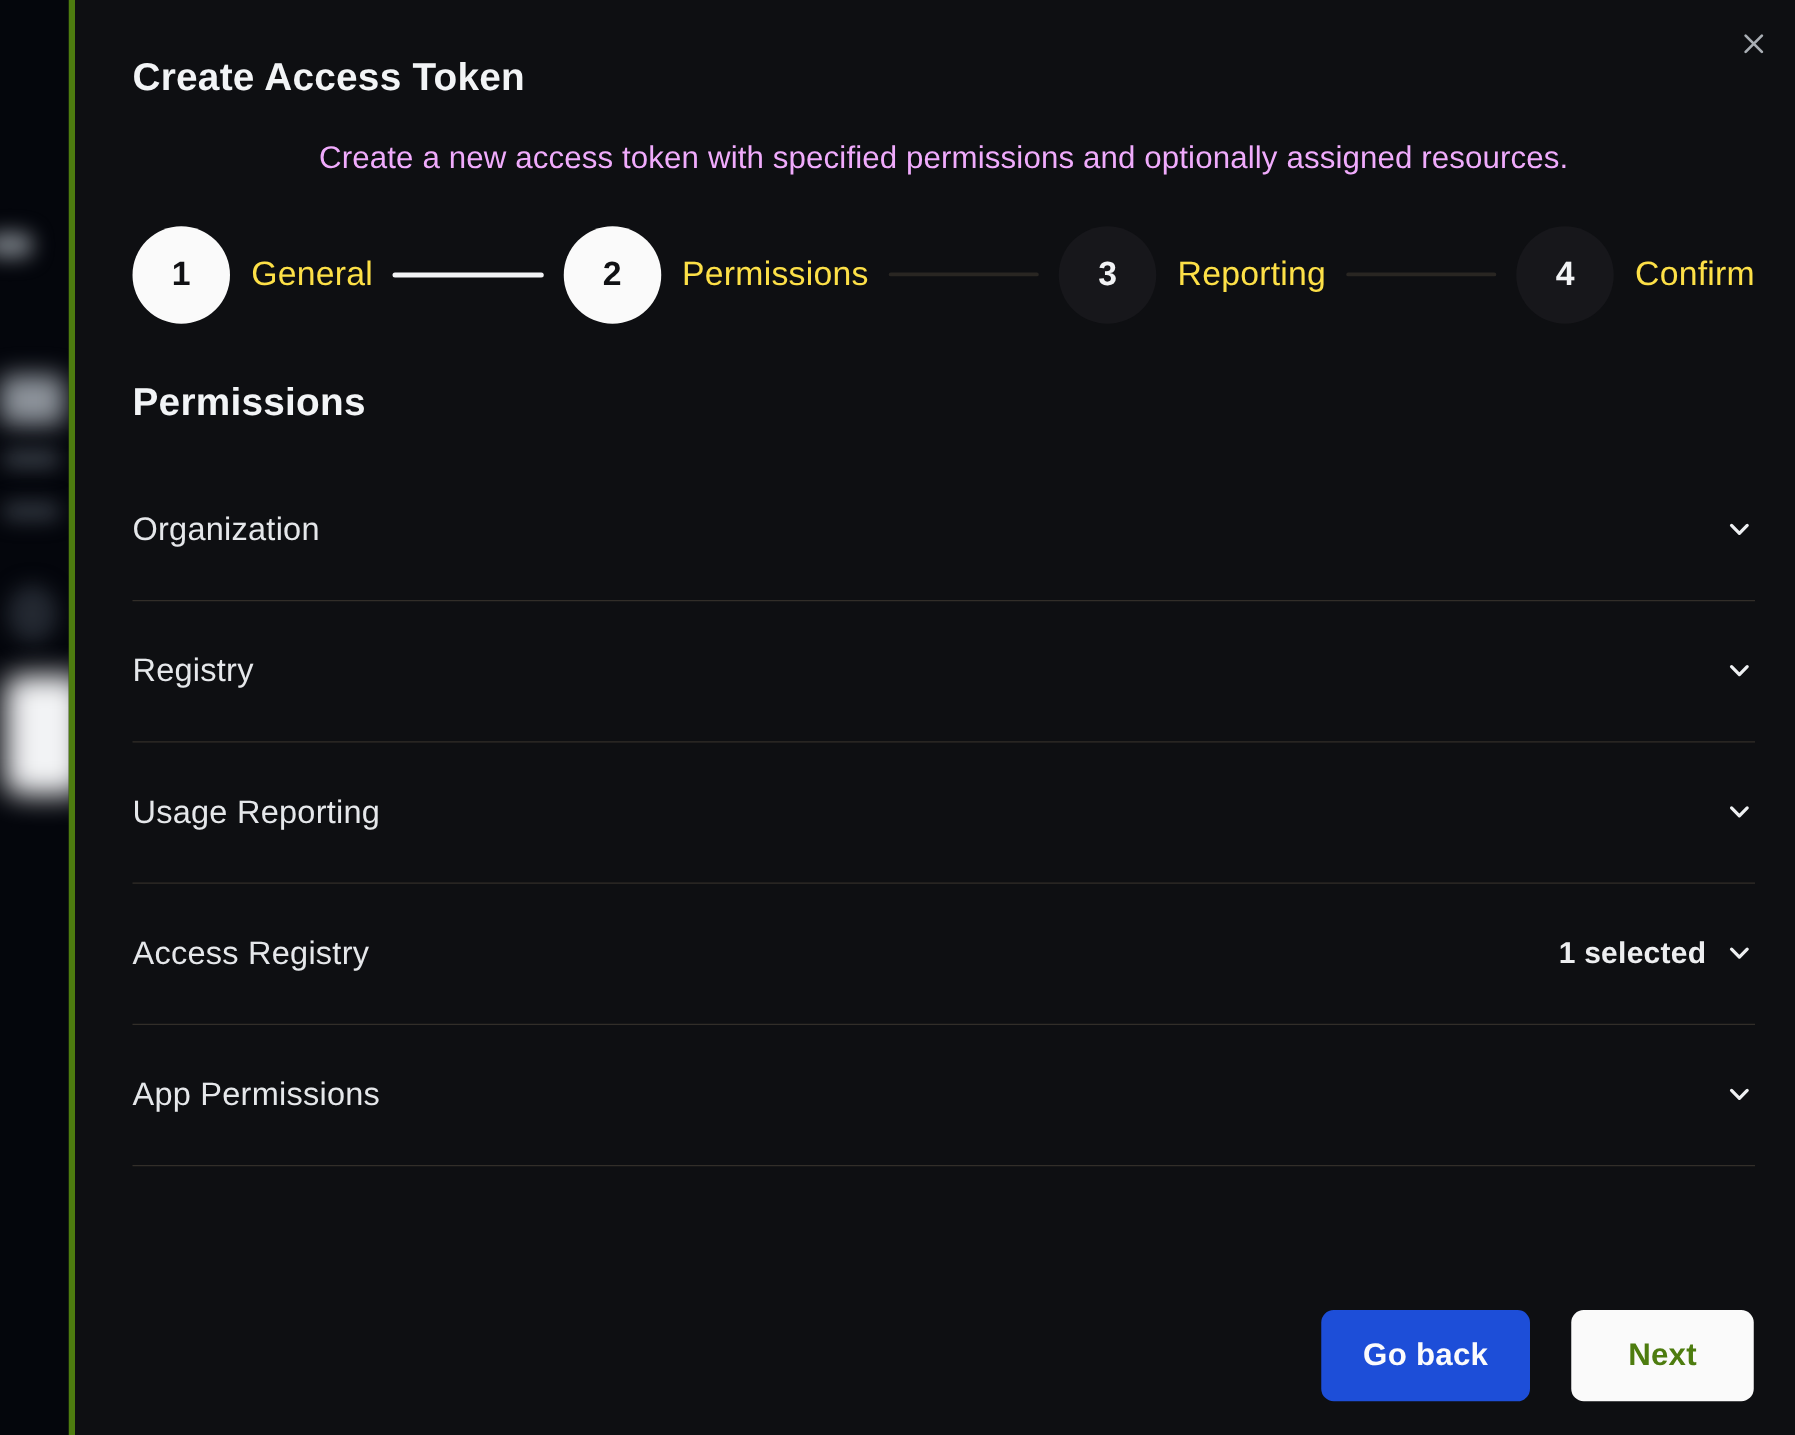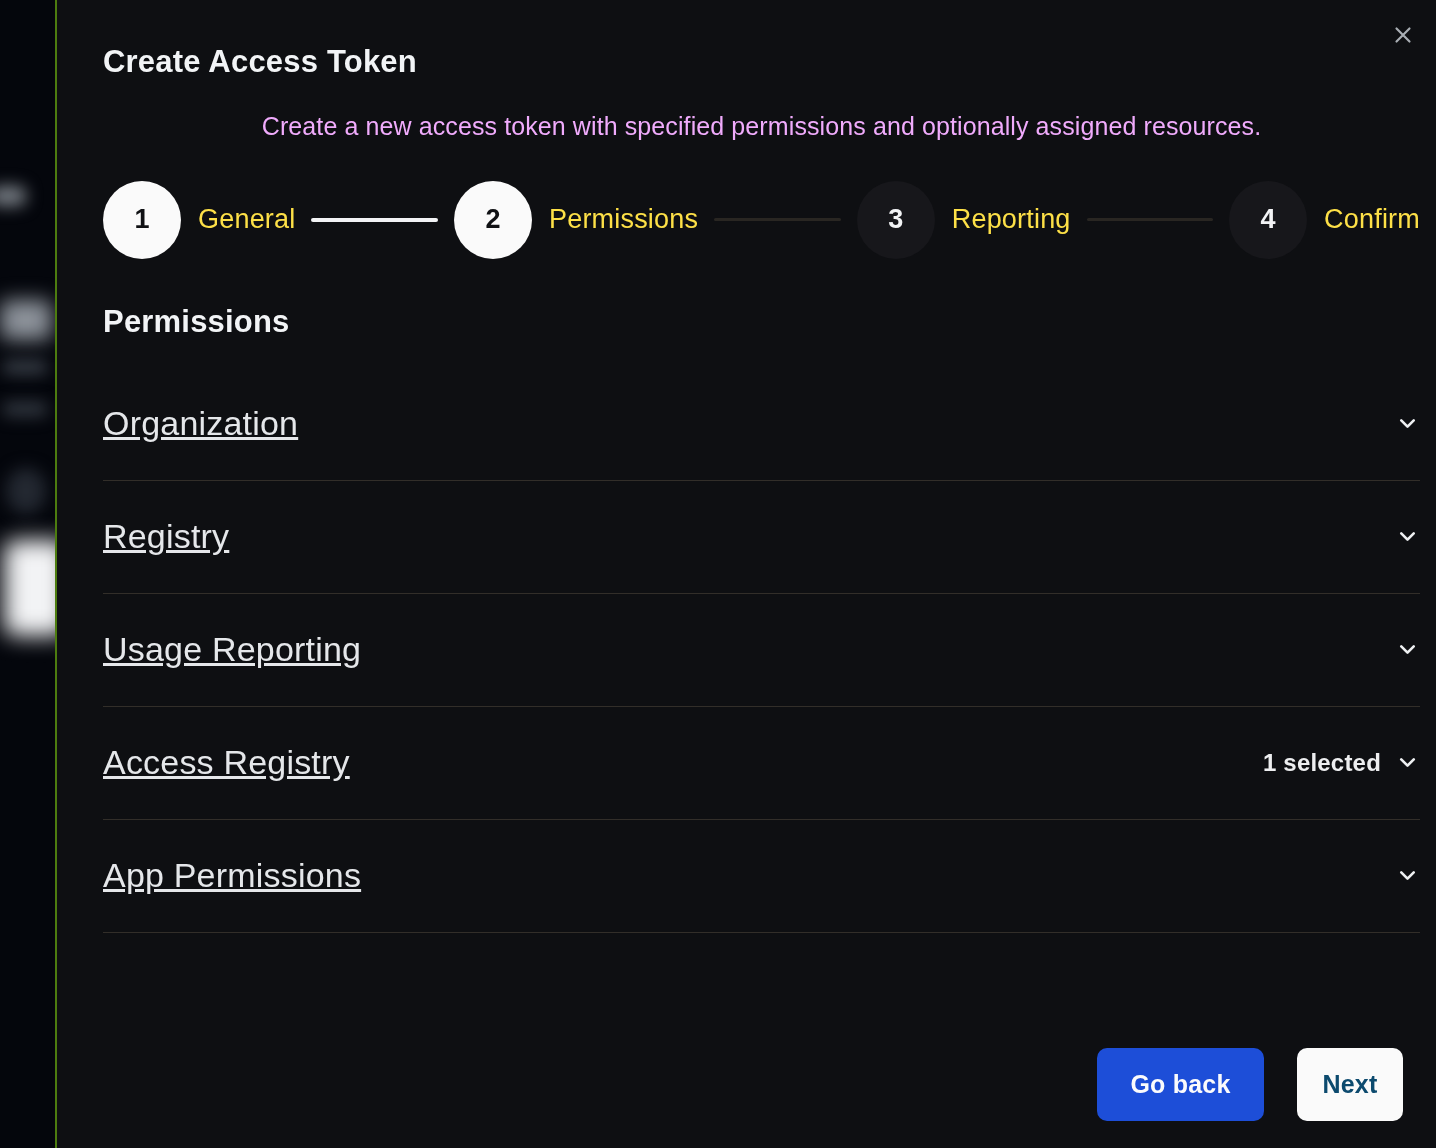--- a/index.html
+++ b/index.html
@@ -21,22 +21,22 @@
   .bs-text    { left: 0px;  top: 300px; width: 52px; height: 40px; background: #8d939b; filter: blur(10px); }
   .bs-line1   { left: 2px;  top: 360px; width: 46px; height: 14px; background: #3a4049; }
   .bs-line2   { left: 2px;  top: 402px; width: 46px; height: 14px; background: #343a43; }
   .bs-circle  { left: 6px;  top: 468px; width: 40px; height: 46px; background: #232831; border-radius: 50%; }
   .bs-white   { left: 4px;  top: 540px; width: 64px; height: 96px; background: #f2f3f5; filter: blur(11px); border-radius: 12px; }
 
   
   .modal {
     position: absolute; left: 55px; top: 0; right: 0; bottom: 0;
     background: #0e0f12;
-    border-left: 2px solid #4d7c0f;
-    padding: 44px 16px 0 46px;
+    border-left: 5px solid #4d7c0f;
+    padding: 44px 32px 0 46px;
   }
 
   .close-btn {
     position: absolute; top: 19px; right: 17px;
     width: 32px; height: 32px;
     background: transparent; border: none; cursor: pointer;
     color: #a9aeb4; display: flex; align-items: center; justify-content: center;
   }
   .close-btn svg { width: 26px; height: 26px; }
 
@@ -68,39 +68,39 @@
     margin-top: 45px;
     font-size: 31px; font-weight: 700; color: #f2f4f6; letter-spacing: 0.2px;
   }
   .accordion { margin-top: 28px; }
   .acc-row {
     height: 113px;
     display: flex; align-items: center; justify-content: space-between;
     border-bottom: 1px solid #322e29;
     cursor: pointer;
   }
-  .acc-label { font-size: 34px; font-weight: 500; color: #e5e7ea; letter-spacing: 0.2px; text-decoration: underline; }
+  .acc-label { font-size: 26px; font-weight: 500; color: #e5e7ea; letter-spacing: 0.2px; }
   .acc-right { display: flex; align-items: center; gap: 14px; }
   .acc-badge { font-size: 24px; font-weight: 600; color: #edeef0; letter-spacing: 0.2px; }
   .acc-badge:empty { display: none; }
   .chevron { display: flex; color: #eef0f2; }
   .chevron svg { width: 25px; height: 25px; }
 
   
   .footer {
     position: absolute; right: 33px; bottom: 27px;
     display: flex; gap: 33px;
   }
   .btn {
     height: 73px; border: none; border-radius: 10px; cursor: pointer;
     font-family: inherit; font-size: 25px; font-weight: 600; letter-spacing: 0.2px;
     display: flex; align-items: center; justify-content: center;
   }
   .btn-secondary { width: 167px; background: #1d4ed8; color: #fbfbfc; }
-  .btn-primary   { width: 106px; background: #fafafa; color: #0c4a6e; }
+  .btn-primary   { width: 146px; background: #fafafa; color: #4d7c0f; }
 </style>
 </head>
 <body>
 
 <div class="backdrop">
   <div class="blur-shape bs-pill"></div>
   <div class="blur-shape bs-text"></div>
   <div class="blur-shape bs-line1"></div>
   <div class="blur-shape bs-line2"></div>
   <div class="blur-shape bs-circle"></div>

